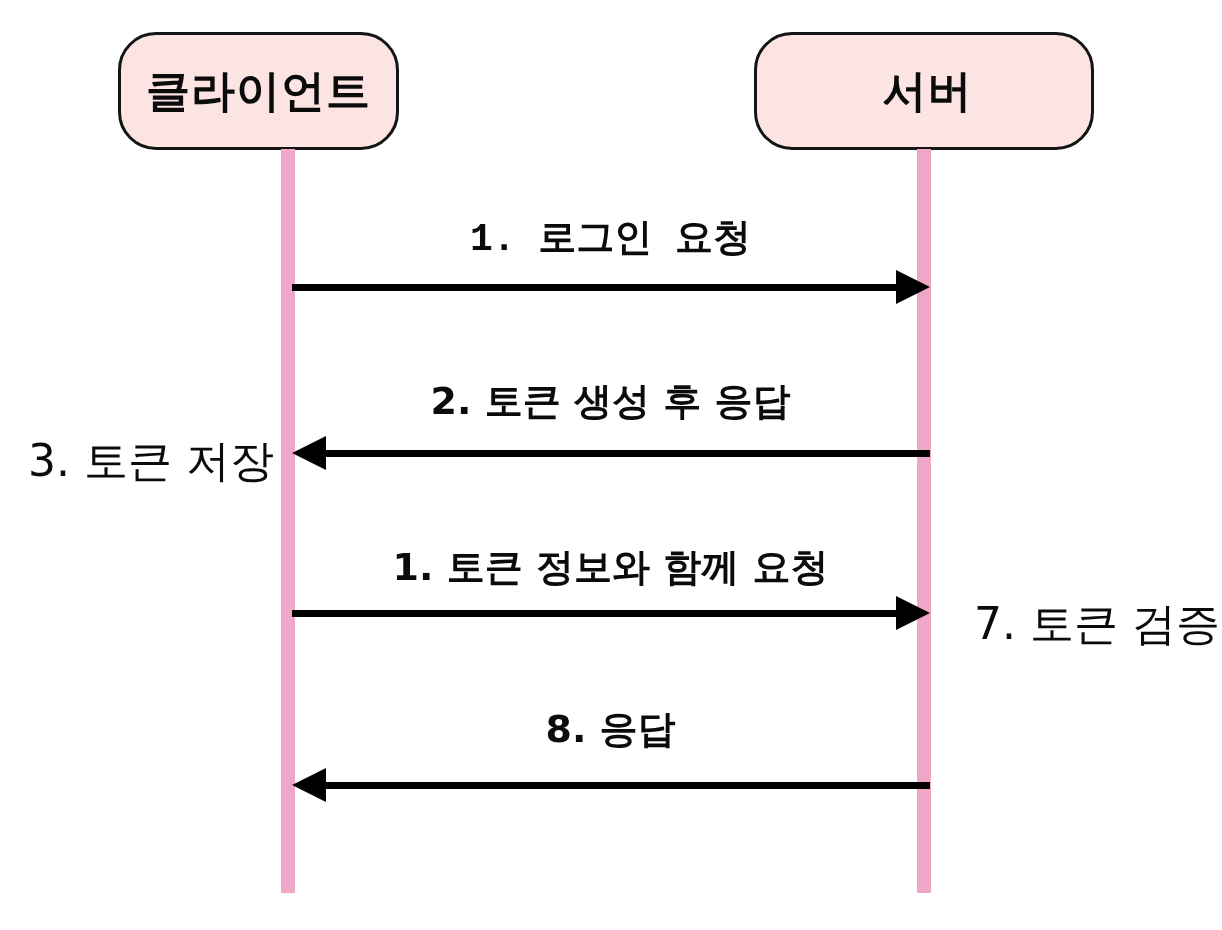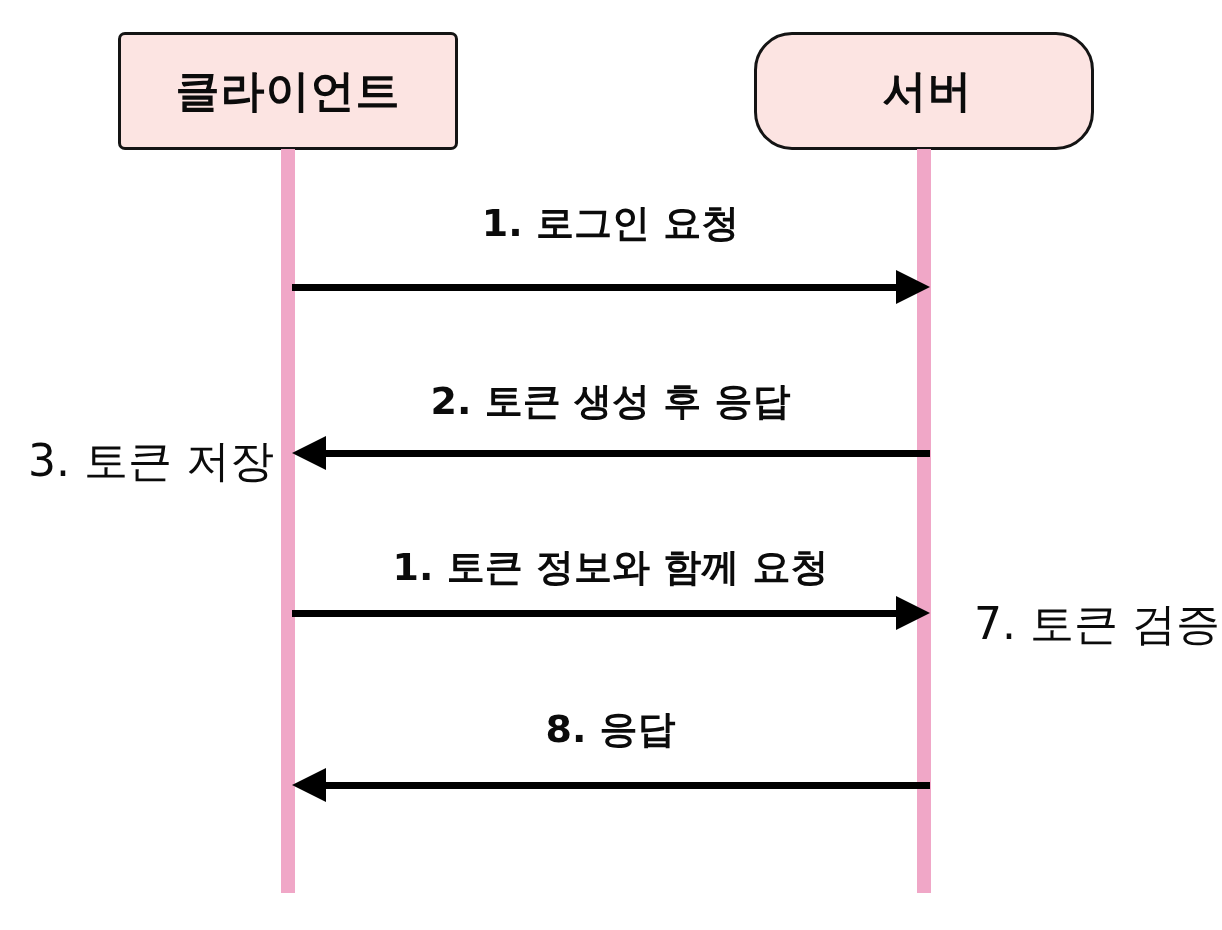--- a/index.html
+++ b/index.html
@@ -31,21 +31,21 @@
     border-radius: 38px;
     box-sizing: border-box;
     display: flex;
     align-items: center;
     justify-content: center;
     font-weight: 700;
     font-size: 44px;
     letter-spacing: 1px;
     color: var(--text, #0b0b0b);
   }
-  .actor.client { left: 118px; width: 340px; border-radius: 7px; }
+  .actor.client { left: 118px; width: 281px; }
   .actor.server { left: 754px; width: 340px; padding-left: 7px; }
 
   
   .lifeline {
     position: absolute;
     top: 149px;
     height: 744px;
     width: 14px;
     background: var(--lifeline, #f0a7c7);
   }
@@ -57,21 +57,21 @@
     position: absolute;
     left: 292px;
     width: 637px;
     text-align: center;
     font-size: 38px;
     font-weight: 600;
     line-height: 1.25;
     color: var(--text, #0b0b0b);
     white-space: nowrap;
   }
-  .l1 { top: 200px; }
+  .l1 { top: 216px; font-family: Liberation Mono, monospace; }
   .l2 { top: 378px; }
   .l4 { top: 544px; }
   .l6 { top: 706px; }
 
   
   .message .line {
     position: absolute;
     height: 7px;
     background: var(--arrow, #000000);
   }

